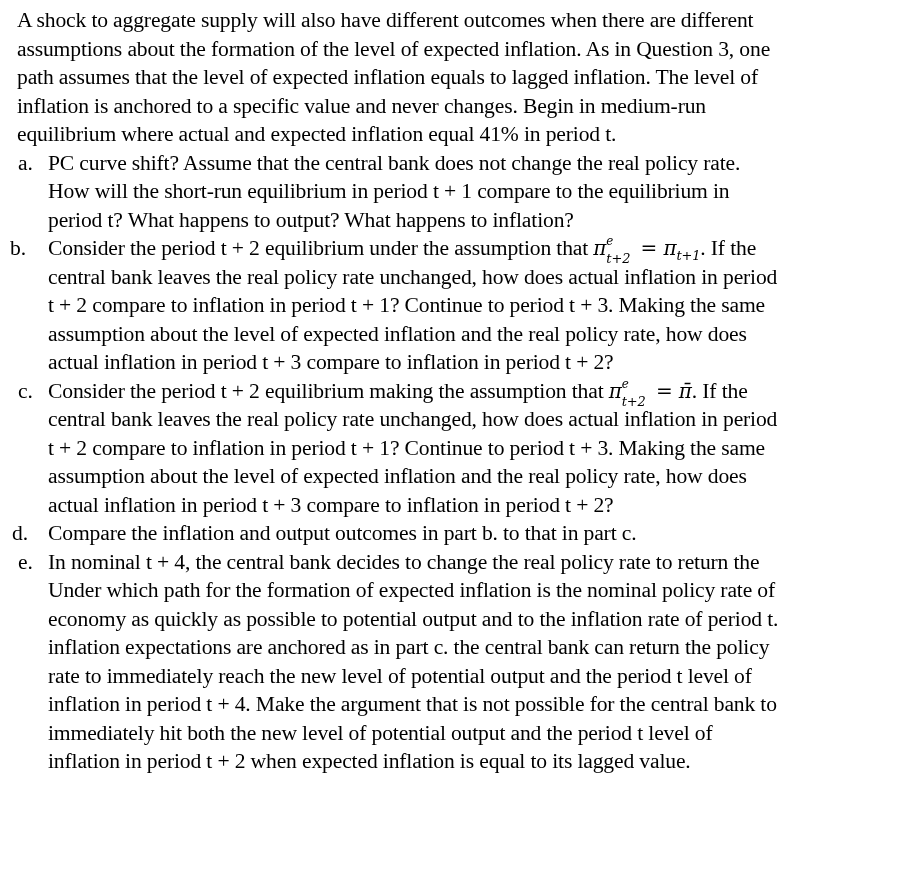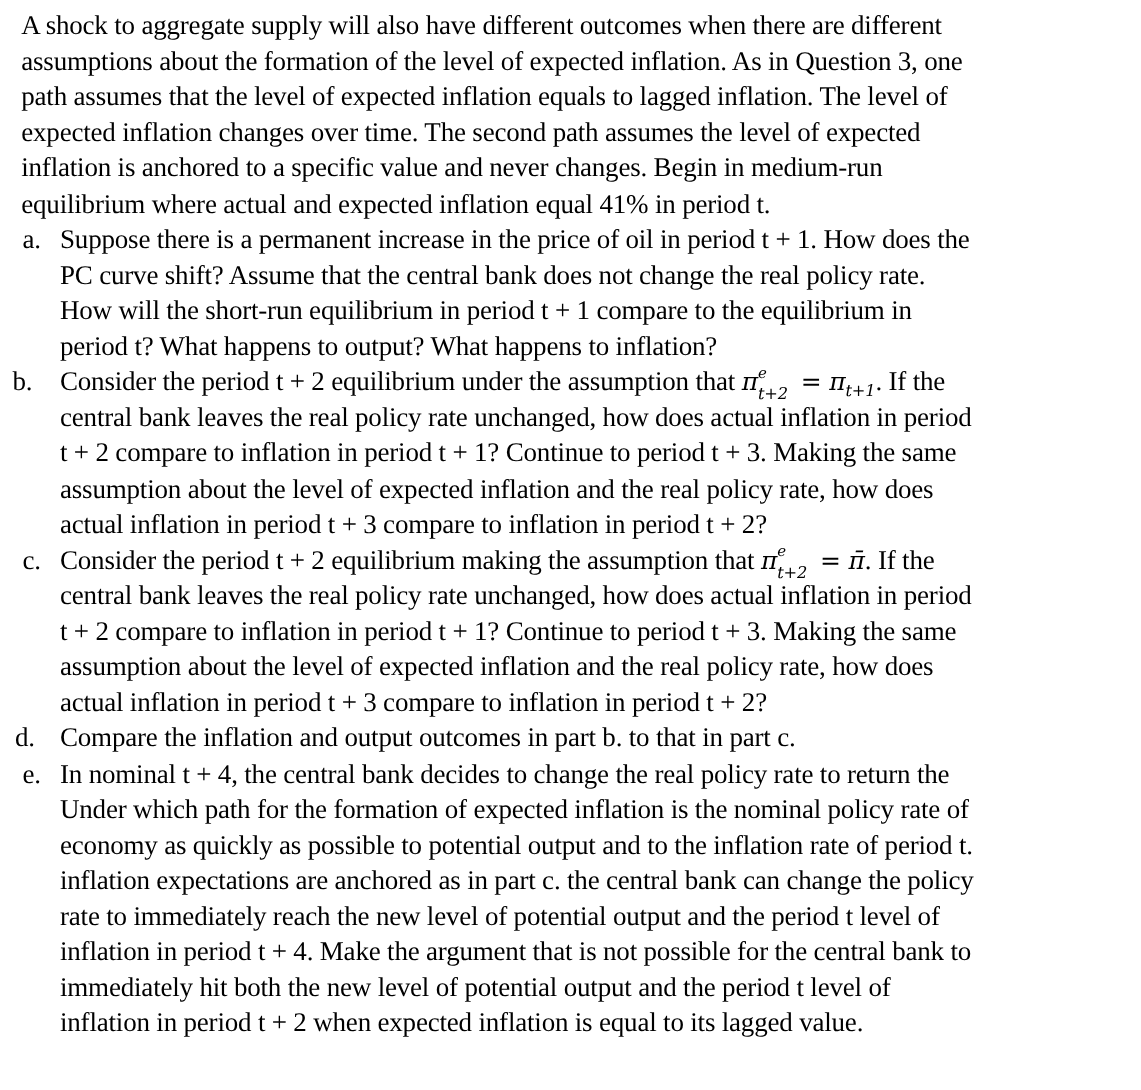--- a/index.html
+++ b/index.html
@@ -29,28 +29,26 @@
 </style>
 </head>
 <body>
 
 <div class="doc">
 
   <div>
     <div class="line">A shock to aggregate supply will also have different outcomes when there are different</div>
     <div class="line">assumptions about the formation of the level of expected inflation. As in Question 3, one</div>
     <div class="line">path assumes that the level of expected inflation equals to lagged inflation. The level of</div>
-    <div class="line">expected inflation changes over time. The second path assumes the level of expected</div>
     <div class="line">inflation is anchored to a specific value and never changes. Begin in medium-run</div>
     <div class="line">equilibrium where actual and expected inflation equal 41% in period t.</div>
   </div>
 
   <div class="item">
     <span class="line marker m-a">a.</span>
-    <div class="line">Suppose there is a permanent increase in the price of oil in period t + 1. How does the</div>
     <div class="line">PC curve shift? Assume that the central bank does not change the real policy rate.</div>
     <div class="line">How will the short-run equilibrium in period t + 1 compare to the equilibrium in</div>
     <div class="line">period t? What happens to output? What happens to inflation?</div>
   </div>
 
   <div class="item">
     <span class="line marker m-b">b.</span>
     <div class="line"><span>Consider the period t + 2 equilibrium under the assumption that </span><span class="math"><span>π</span><span class="supsub"><span class="sp">e</span><span class="sb">t+2</span></span><span class="up"> = </span><span>π</span><sub>t+1</sub></span><span>. If the</span></div>
     <div class="line">central bank leaves the real policy rate unchanged, how does actual inflation in period</div>
     <div class="line">t + 2 compare to inflation in period t + 1? Continue to period t + 3. Making the same</div>
@@ -70,20 +68,20 @@
   <div class="item">
     <span class="line marker m-d">d.</span>
     <div class="line">Compare the inflation and output outcomes in part b. to that in part c.</div>
   </div>
 
   <div class="item">
     <span class="line marker m-e">e.</span>
     <div class="line">In nominal t + 4, the central bank decides to change the real policy rate to return the</div>
     <div class="line">Under which path for the formation of expected inflation is the nominal policy rate of</div>
     <div class="line">economy as quickly as possible to potential output and to the inflation rate of period t.</div>
-    <div class="line">inflation expectations are anchored as in part c. the central bank can change the policy</div>
+    <div class="line">inflation expectations are anchored as in part c. the central bank can return the policy</div>
     <div class="line">rate to immediately reach the new level of potential output and the period t level of</div>
     <div class="line">inflation in period t + 4. Make the argument that is not possible for the central bank to</div>
     <div class="line">immediately hit both the new level of potential output and the period t level of</div>
     <div class="line">inflation in period t + 2 when expected inflation is equal to its lagged value.</div>
   </div>
 
 </div>
 
 </body></html>

